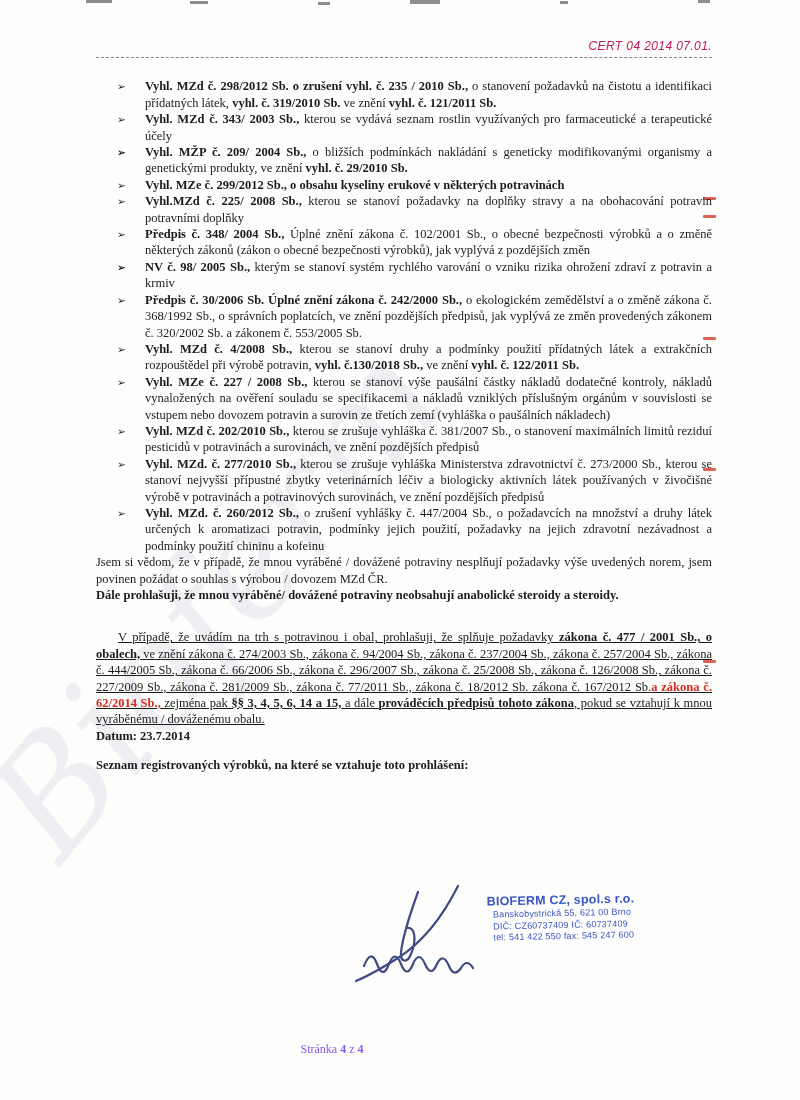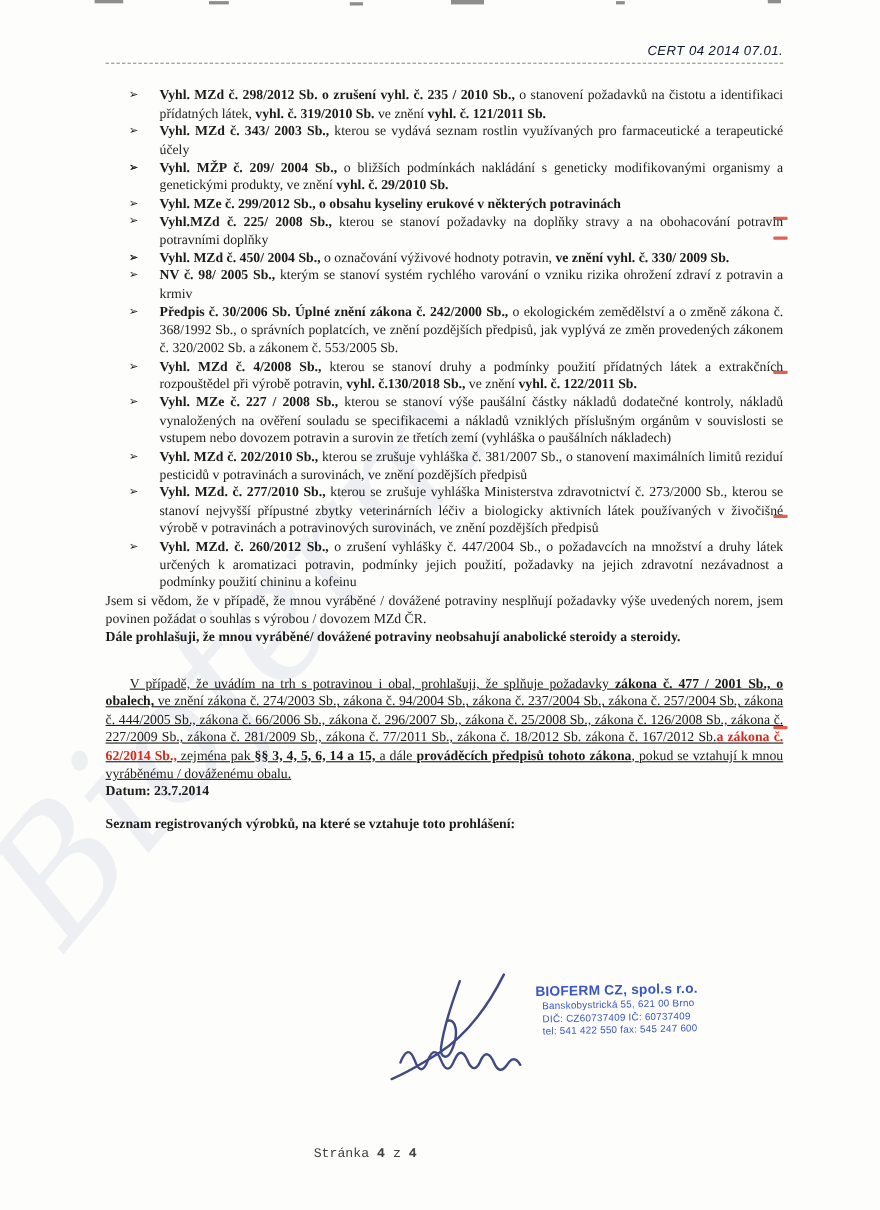--- a/index.html
+++ b/index.html
@@ -2,40 +2,40 @@
 <html style="--red: #d42b1e; --stamp-blue: #3a56c4; --ink: #202a6e; --text: #1c1c1c; --wm: rgba(106,128,170,0.11);"><head>
 <meta charset="utf-8">
 <style>
   html,body{margin:0;padding:0;}
   body{width:800px;height:1100px;background:#e9e9e9;}
   .page{position:relative;width:800px;height:1100px;background:#fdfdfb;overflow:hidden;
         color:var(--text,#1c1c1c);font-family:"Liberation Serif","DejaVu Serif",serif;
         font-size:12.5px;line-height:16.4px;}
   .content{position:absolute;left:96px;top:38px;width:616px;}
   .doc-header{text-align:right;font-family:"Liberation Sans","DejaVu Sans",sans-serif;
-        font-style:italic;font-size:12px;letter-spacing:.4px;color:#0f172a;margin-bottom:3px;}
+        font-style:italic;font-size:12px;letter-spacing:.4px;color:#be185d;margin-bottom:3px;}
   .rule{border-top:1px dashed #858585;height:0;margin-bottom:20px;}
   ul.reg-list{list-style:none;margin:0;padding:0;}
   .reg-list li{position:relative;padding-left:49px;text-align:justify;}
   .bullet{position:absolute;left:21px;top:1px;font-size:10.5px;}
   .para{margin:0;text-align:justify;}
   .gap-top{margin-top:26px;}
   .ind{text-indent:22px;text-decoration:underline;}
   .b{font-weight:700;}
   .r{color:var(--red,#d42b1e);font-weight:700;}
   .line{margin:0;}
   .bold{font-weight:700;}
   .products{margin-top:13px;}
   .stamp{position:absolute;left:487px;top:892px;transform:rotate(-1.2deg);
         color:var(--stamp-blue,#3a56c4);font-family:"Liberation Sans","DejaVu Sans",sans-serif;}
   .stamp-name{font-weight:700;font-size:12.5px;letter-spacing:.2px;}
   .stamp-small{font-size:9px;line-height:11.5px;letter-spacing:.2px;padding-left:6px;}
   .signature{position:absolute;left:330px;top:880px;pointer-events:none;}
   .page-footer{position:absolute;left:0;width:664px;top:1041px;text-align:center;
-        font-family:Liberation Mono, monospace;font-size:12px;color:#404040;}
+        font-family:Liberation Serif, serif;font-size:12px;color:#8b5cf6;}
   .watermark{position:absolute;left:14px;top:828px;transform:rotate(-50deg);transform-origin:0 0;
         font-family:"DejaVu Serif",serif;font-style:italic;font-size:150px;
         color:var(--wm,rgba(106,128,170,0.11));white-space:nowrap;pointer-events:none;}
   .tick{position:absolute;left:703px;width:13px;height:3px;background:var(--red,#d42b1e);
         opacity:.75;border-radius:1px;}
   .smudge{position:absolute;background:#1f1f1f;opacity:.5;}
 </style>
 </head>
 <body>
 
@@ -64,22 +64,22 @@
     <div class="doc-header">CERT  04 2014 07.01.</div>
     <div class="rule"></div>
 
     <ul class="reg-list" id="reg-list">
         <li><span class="bullet">➢</span><span><span class="b">Vyhl. MZd č. 298/2012 Sb. o zrušení vyhl. č. 235 / 2010 Sb.,</span><span> o stanovení požadavků na čistotu a identifikaci přídatných látek, </span><span class="b">vyhl. č. 319/2010 Sb.</span><span> ve znění </span><span class="b">vyhl. č. 121/2011 Sb.</span></span></li>
         <li><span class="bullet">➢</span><span><span class="b">Vyhl. MZd č. 343/ 2003 Sb.,</span><span> kterou se vydává seznam rostlin využívaných pro farmaceutické a terapeutické účely</span></span></li>
         <li><span class="bullet">➢</span></li>
         <li><span class="bullet">➢</span><span><span class="b">Vyhl. MŽP č. 209/ 2004 Sb.,</span><span> o bližších podmínkách nakládání s geneticky modifikovanými organismy a genetickými produkty, ve znění </span><span class="b">vyhl. č. 29/2010 Sb.</span></span></li>
         <li><span class="bullet">➢</span><span><span class="b">Vyhl. MZe č. 299/2012 Sb., o obsahu kyseliny erukové v některých potravinách</span></span></li>
         <li><span class="bullet">➢</span><span><span class="b">Vyhl.MZd č. 225/ 2008 Sb.,</span><span> kterou se stanoví požadavky na doplňky stravy a na obohacování potravin potravními doplňky</span></span></li>
+        <li><span class="bullet">➢</span><span><span class="b">Předpis č. 348/ 2004 Sb.,</span><span> Úplné znění zákona č. 102/2001 Sb., o obecné bezpečnosti výrobků a o změně některých zákonů (zákon o obecné bezpečnosti výrobků), jak vyplývá z pozdějších změn</span></span></li>
         <li><span class="bullet">➢</span></li>
-        <li><span class="bullet">➢</span><span><span class="b">Vyhl. MZd č. 450/ 2004 Sb.,</span><span> o označování výživové hodnoty potravin, </span><span class="b">ve znění vyhl. č. 330/ 2009 Sb.</span></span></li>
         <li><span class="bullet">➢</span><span><span class="b">NV č. 98/ 2005 Sb.,</span><span> kterým se stanoví systém rychlého varování o vzniku rizika ohrožení zdraví z potravin a krmiv</span></span></li>
         <li><span class="bullet">➢</span><span><span class="b">Předpis č. 30/2006 Sb. Úplné znění zákona č. 242/2000 Sb.,</span><span> o ekologickém zemědělství a o změně zákona č. 368/1992 Sb., o správních poplatcích, ve znění pozdějších předpisů, jak vyplývá ze změn provedených zákonem č. 320/2002 Sb. a zákonem č. 553/2005 Sb.</span></span></li>
         <li><span class="bullet">➢</span><span><span class="b">Vyhl. MZd č. 4/2008 Sb.,</span><span> kterou se stanoví druhy a podmínky použití přídatných látek a extrakčních rozpouštědel při výrobě potravin, </span><span class="b">vyhl. č.130/2018 Sb.,</span><span> ve znění </span><span class="b">vyhl. č. 122/2011 Sb.</span></span></li>
         <li><span class="bullet">➢</span><span><span class="b">Vyhl. MZe č. 227 / 2008 Sb.,</span><span> kterou se stanoví výše paušální částky nákladů dodatečné kontroly, nákladů vynaložených na ověření souladu se specifikacemi a nákladů vzniklých příslušným orgánům v souvislosti se vstupem nebo dovozem potravin a surovin ze třetích zemí (vyhláška o paušálních nákladech)</span></span></li>
         <li><span class="bullet">➢</span><span><span class="b">Vyhl. MZd č. 202/2010 Sb.,</span><span> kterou se zrušuje vyhláška č. 381/2007 Sb., o stanovení maximálních limitů reziduí pesticidů v potravinách a surovinách, ve znění pozdějších předpisů</span></span></li>
         <li><span class="bullet">➢</span><span><span class="b">Vyhl. MZd. č. 277/2010 Sb.,</span><span> kterou se zrušuje vyhláška Ministerstva zdravotnictví č. 273/2000 Sb., kterou se stanoví nejvyšší přípustné zbytky veterinárních léčiv a biologicky aktivních látek používaných v živočišné výrobě v potravinách a potravinových surovinách, ve znění pozdějších předpisů</span></span></li>
         <li><span class="bullet">➢</span><span><span class="b">Vyhl. MZd. č. 260/2012 Sb.,</span><span> o zrušení vyhlášky č. 447/2004 Sb., o požadavcích na množství a druhy látek určených k aromatizaci potravin, podmínky jejich použití, požadavky na jejich zdravotní nezávadnost a podmínky použití chininu a kofeinu</span></span></li>
       </ul>
 
     <div id="paragraphs">

